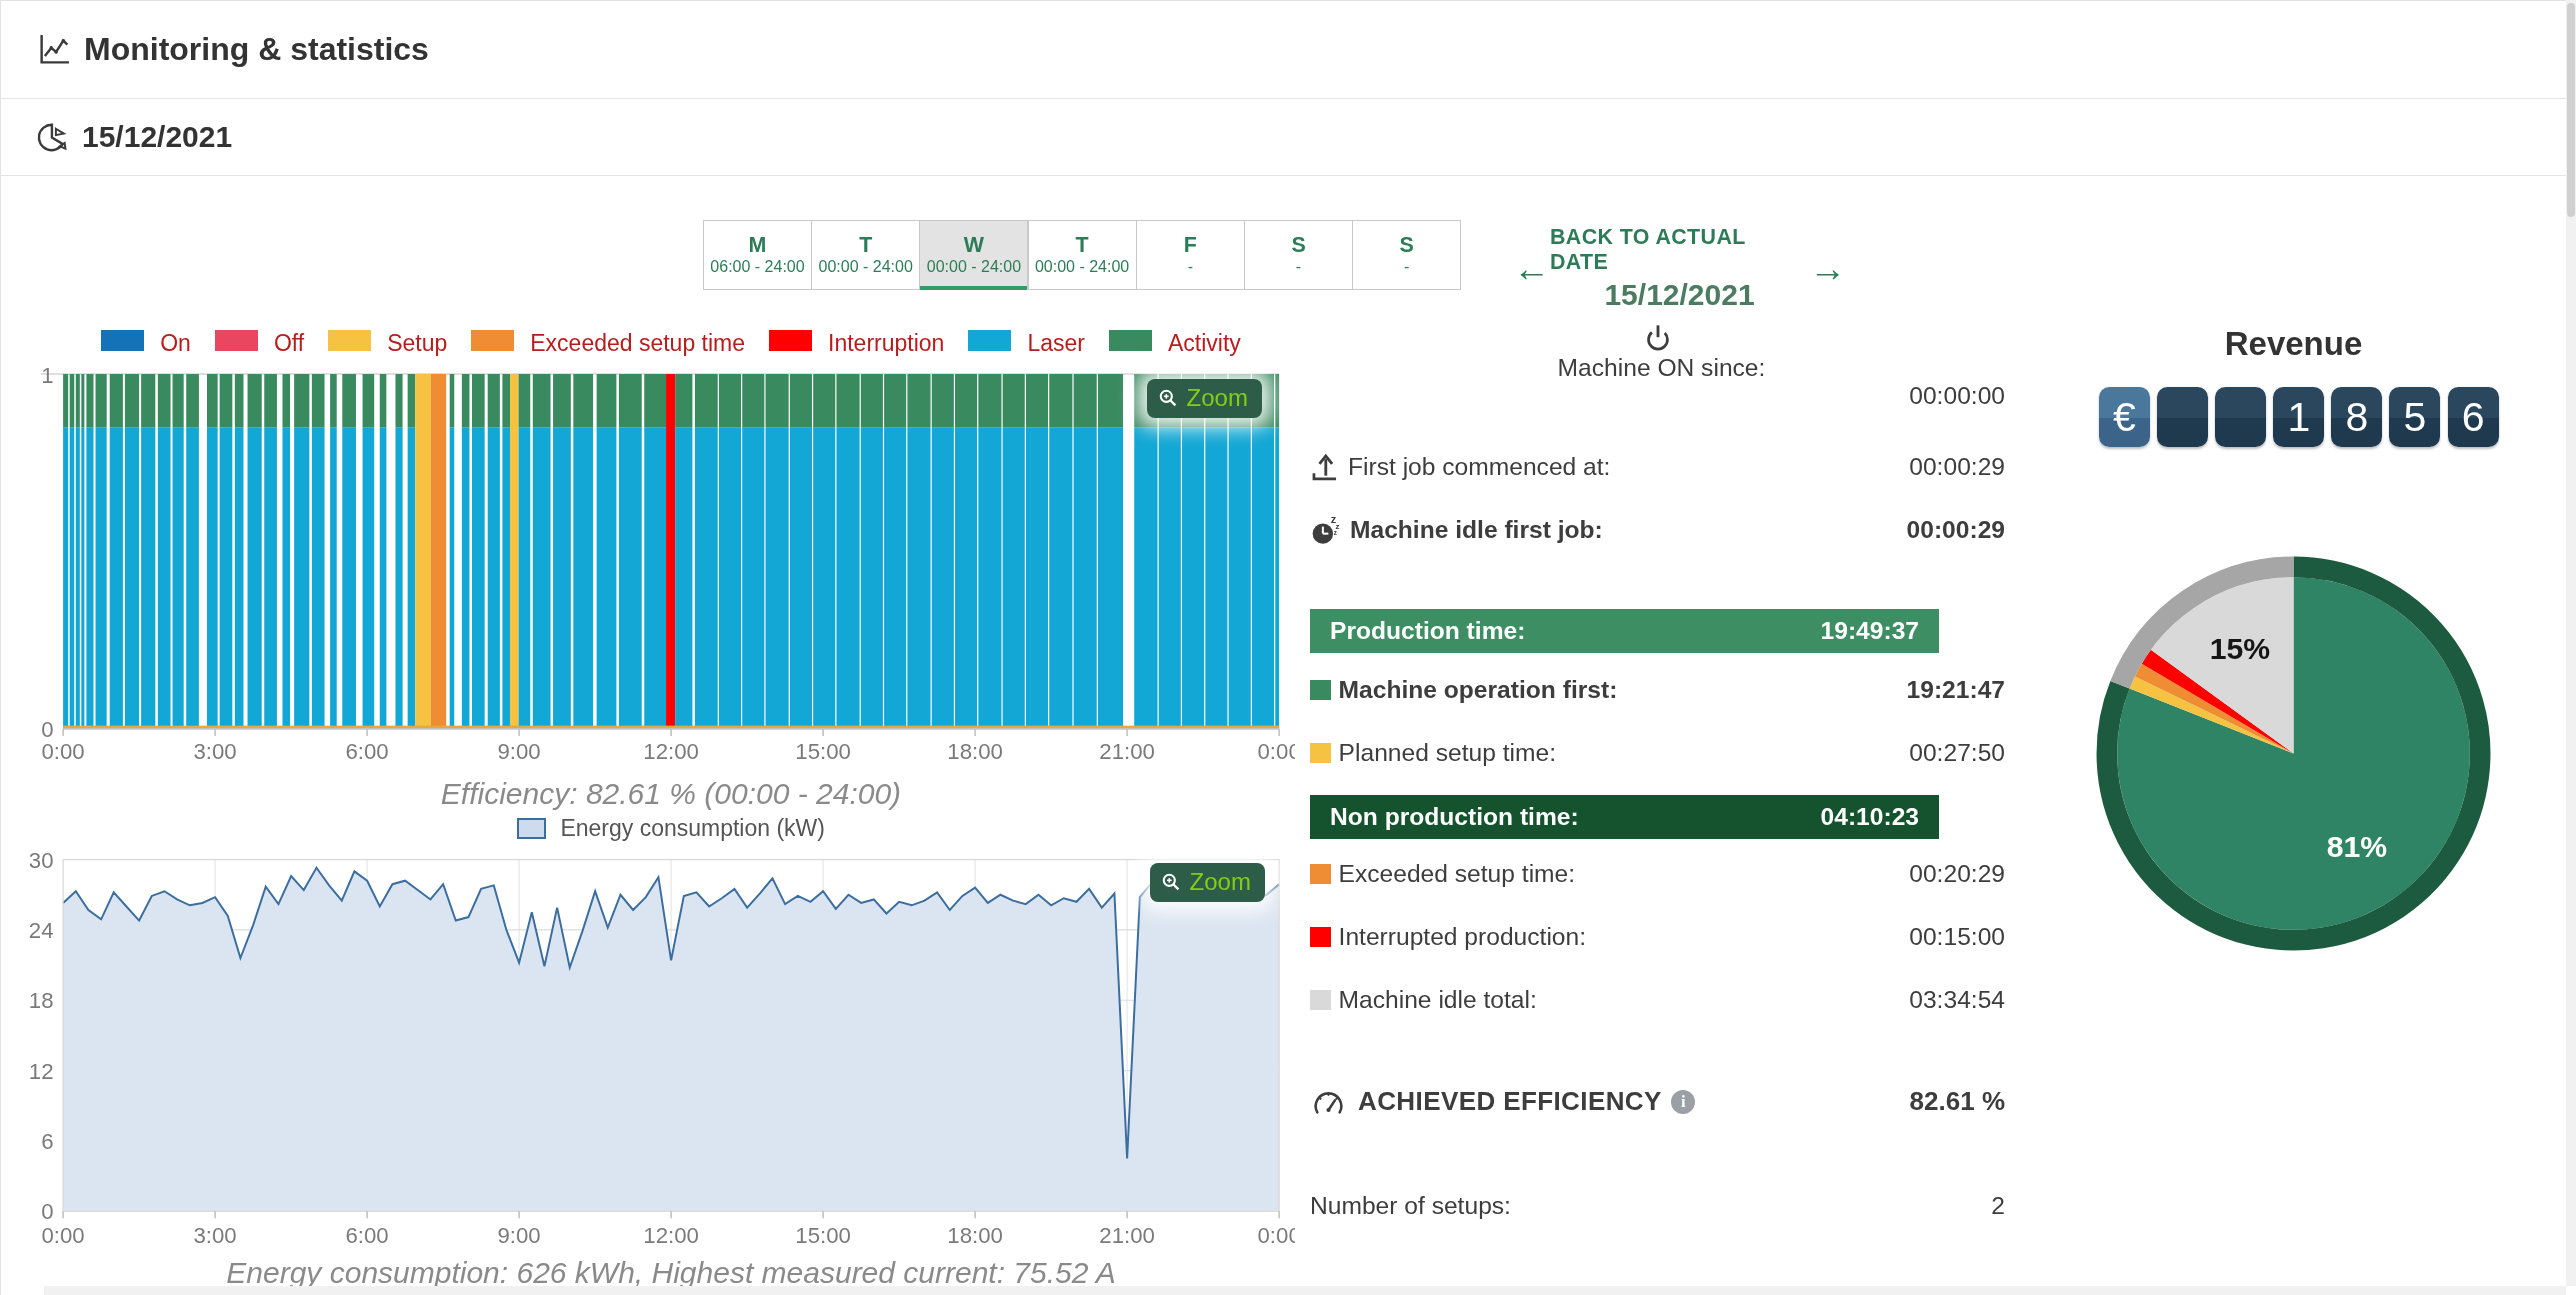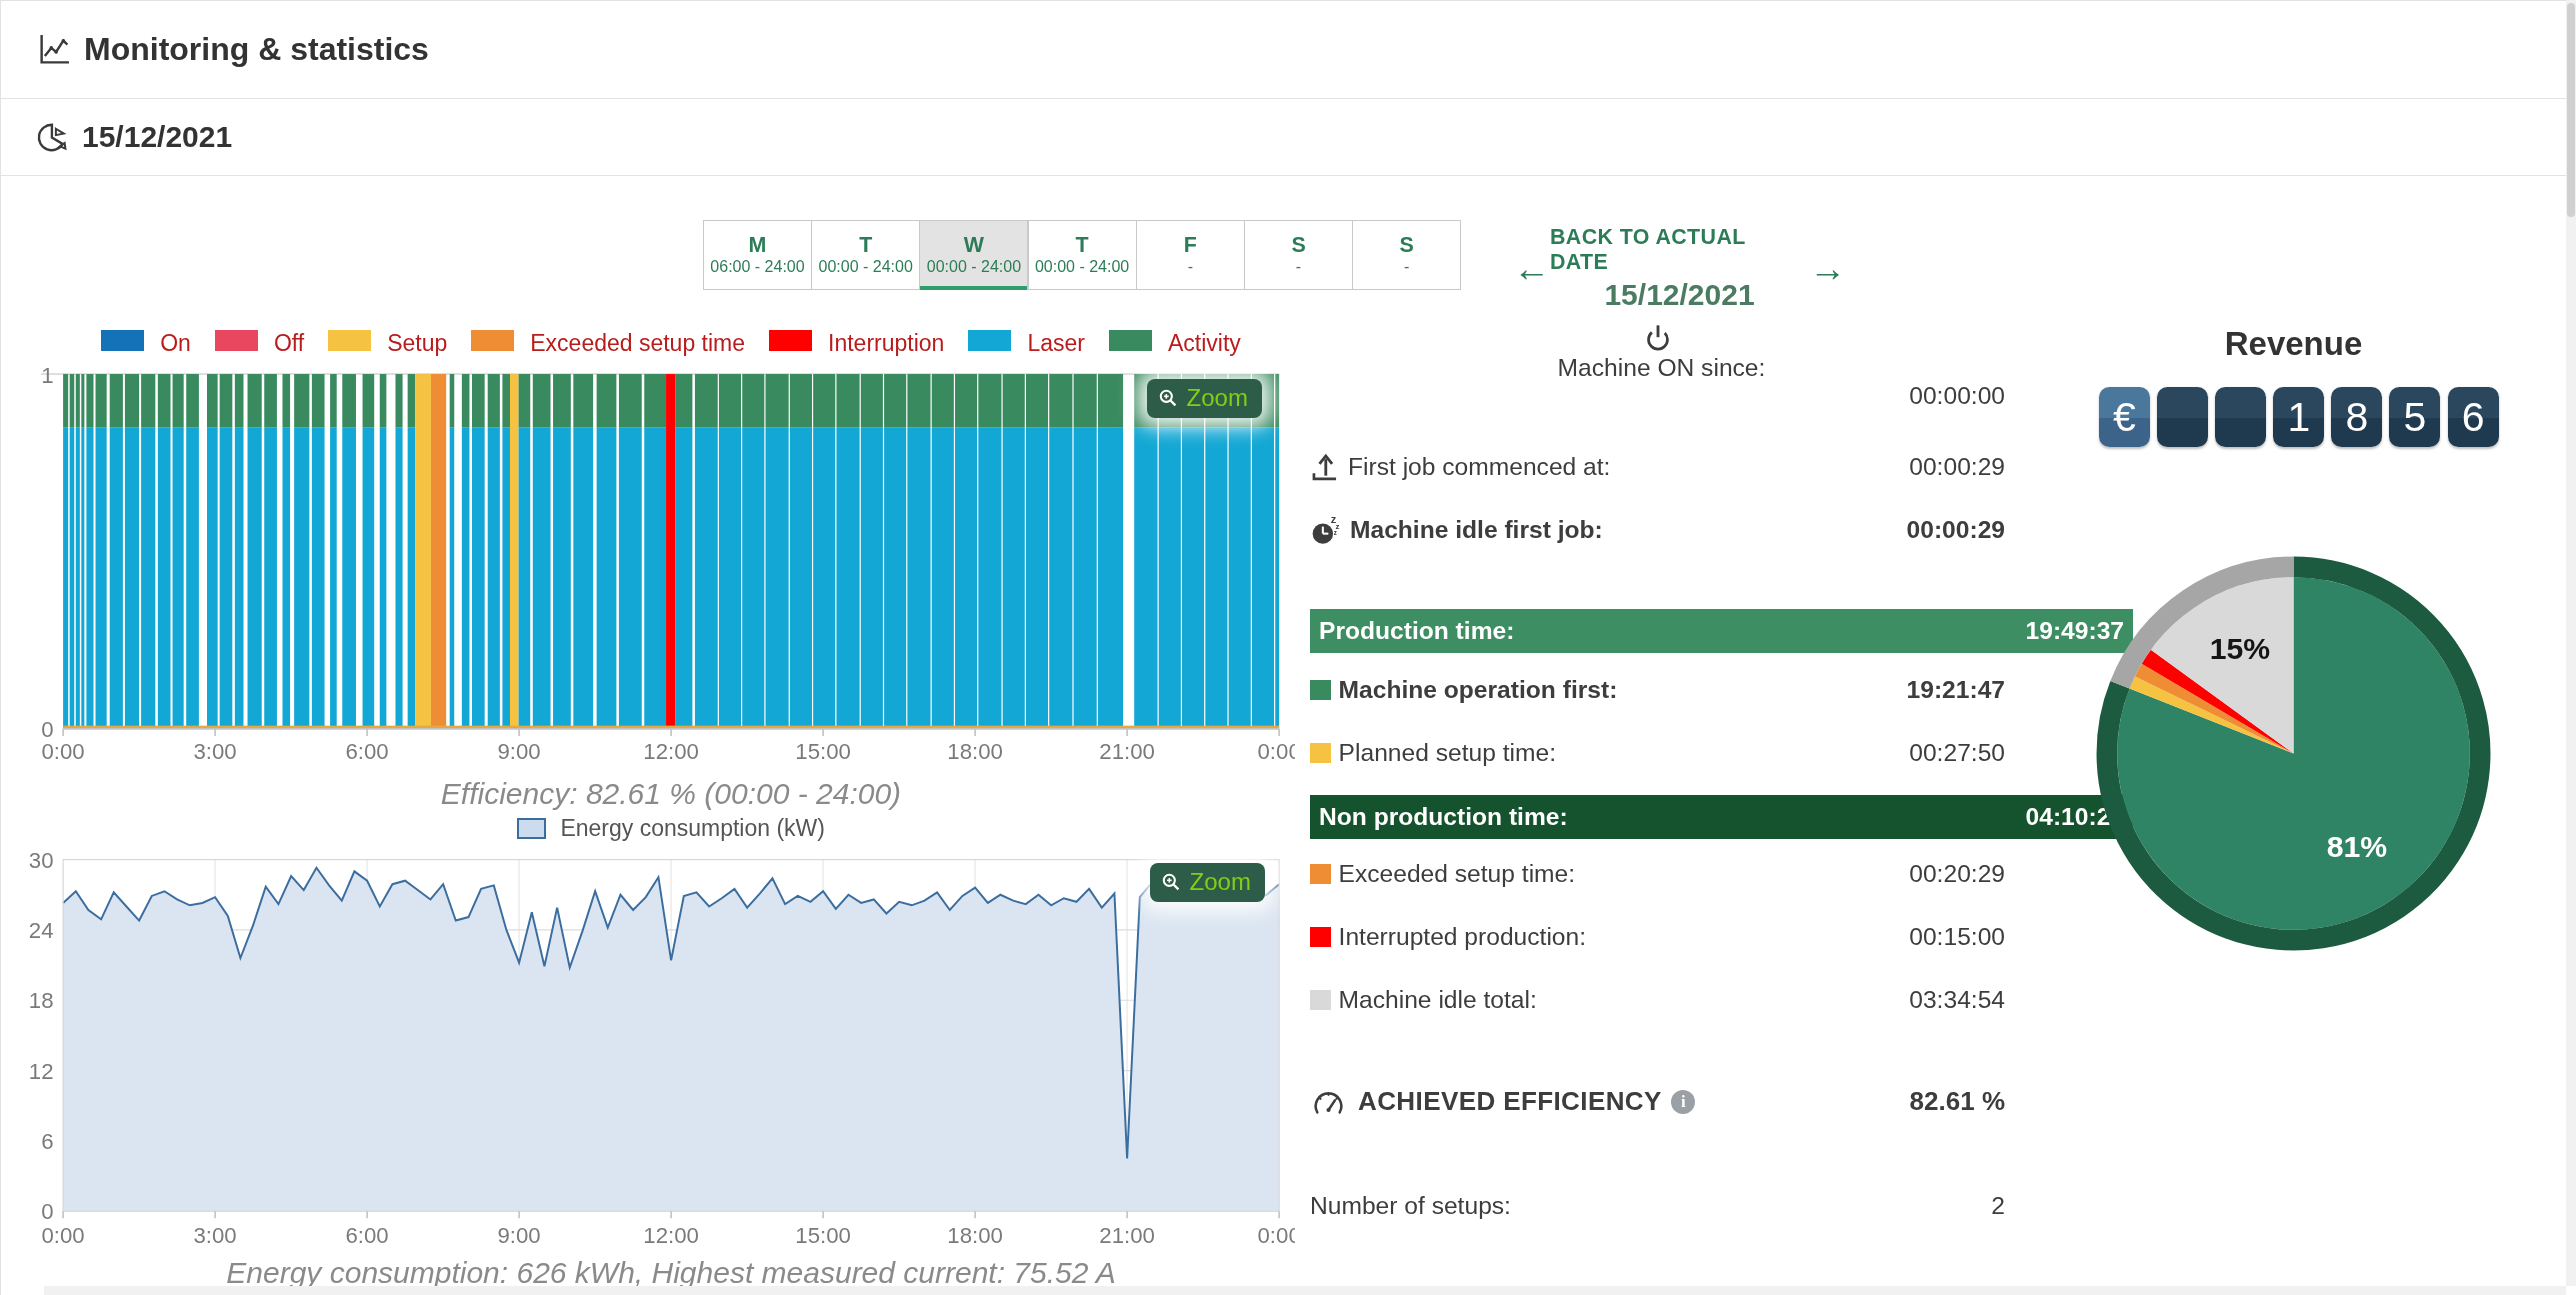--- a/index.html
+++ b/index.html
@@ -38,22 +38,22 @@
   .caption{position:absolute;left:62px;width:1216px;text-align:center;font-style:italic;font-size:30px;color:#8a8a8a;}
   
   .zoombtn{position:absolute;display:flex;align-items:center;gap:8px;background:#2d5c48;color:#84cc16;font-size:24px;
            padding:4.8px 14.3px 6.3px 11px;border-radius:8px;cursor:pointer;
            box-shadow:0 0 19px 9.5px rgba(255,255,255,0.9);}
   
   .srow{position:absolute;left:1309px;width:695px;height:38px;display:flex;align-items:center;font-size:24.6px;color:#3d3d3d;}
   .srow .lbl{margin-left:8px;}
   .srow .val{margin-left:auto;}
   .srow.bold{font-weight:bold;}
-  .sbar{position:absolute;left:1309px;width:823px;height:44px;display:flex;align-items:center;color:#fff;font-weight:bold;
-        font-size:24.6px;padding:0 9px;box-sizing:border-box;}
+  .sbar{position:absolute;left:1309px;width:629px;height:44px;display:flex;align-items:center;color:#fff;font-weight:bold;
+        font-size:24.6px;padding:0 20px;box-sizing:border-box;}
   .sbar .val{margin-left:auto;}
   .swatchbox{width:20.6px;height:20.6px;display:inline-block;flex:0 0 auto;}
   .sicon{flex:0 0 auto;}
   .effrow{position:absolute;left:1309px;width:695px;height:41px;display:flex;align-items:center;font-size:26px;font-weight:bold;color:#3d3d3d;}
   .effrow .lbl{margin-left:11px;letter-spacing:0.4px;}
   .effrow .val{margin-left:auto;}
   .infoicon{display:inline-flex;align-items:center;justify-content:center;width:24px;height:24px;border-radius:50%;
             background:#9aa0a6;color:#fff;font-size:16.7px;font-weight:bold;font-family:"Liberation Serif",serif;
             margin-left:9.5px;cursor:pointer;}
   

